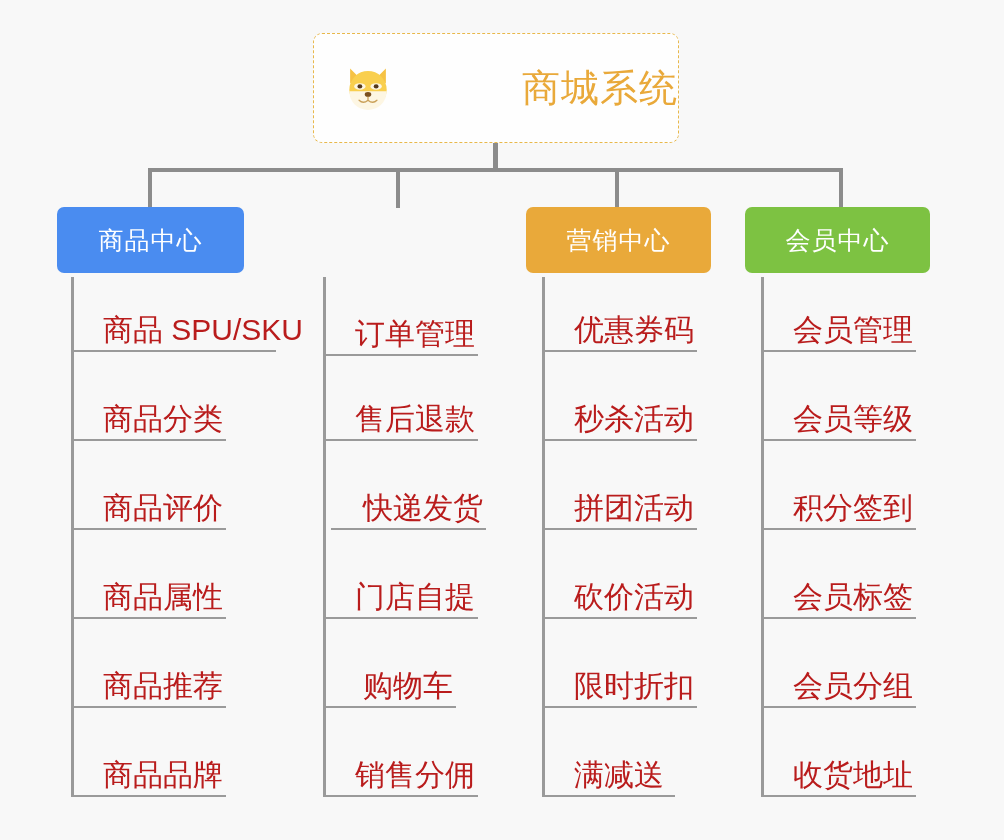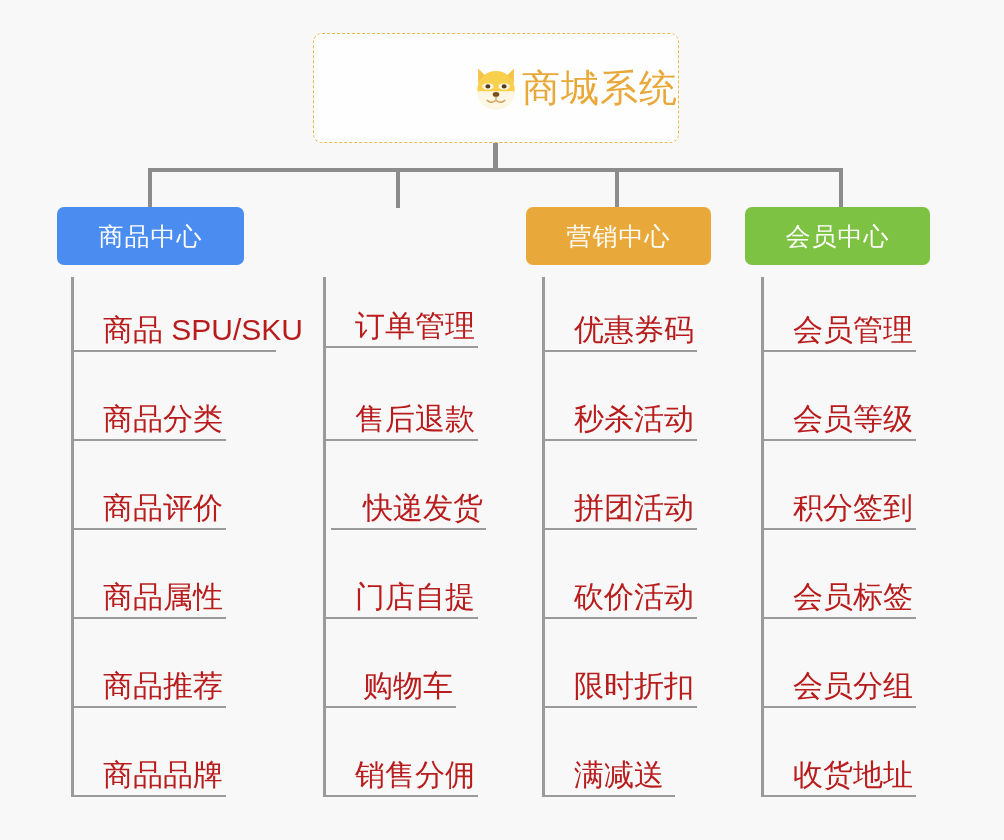--- a/index.html
+++ b/index.html
@@ -25,21 +25,21 @@
     left: 313px;
     top: 33px;
     width: 366px;
     height: 110px;
     box-sizing: border-box;
     background: #fefefe;
     border: 1px dashed #e8b84b;
     border-radius: 9px;
     display: flex;
     align-items: center;
-    justify-content: flex-end;
+    justify-content: space-between;
     padding-left: 28px;
   }
   .root-emoji {
     width: 52px;
     height: 52px;
     flex: 0 0 auto;
     display: block;
   }
   .root-title {
     font-size: 38px;
@@ -53,21 +53,21 @@
   .conn {
     position: absolute;
     background: #8c8c8c;
   }
   .conn-v { width: 4px; }
   .conn-h { height: 4px; }
 
   
   .cat-header {
     position: absolute;
-    height: 58px;
+    height: 66px;
     box-sizing: border-box;
     border-radius: 7px;
     display: flex;
     align-items: center;
     justify-content: center;
     color: #ffffff;
     font-size: 25px;
     letter-spacing: 1px;
     white-space: nowrap;
   }
@@ -154,21 +154,21 @@
       </div>
       <div class="leaf-item" style="top: 371px; height: 60px; width: 155px;">
         <span class="leaf-label">商品推荐</span>
       </div>
       <div class="leaf-item" style="top: 460px; height: 60px; width: 155px;">
         <span class="leaf-label">商品品牌</span>
       </div>
     </div>
   <div class="leaf-col" style="left:323px;" id="col-1">
       <div class="leaf-spine" style="height: 520px;"></div>
-      <div class="leaf-item" style="top: 11px; height: 60px; width: 155px;">
+      <div class="leaf-item" style="top: 19px; height: 60px; width: 155px;">
         <span class="leaf-label">订单管理</span>
       </div>
       <div class="leaf-item" style="top: 104px; height: 60px; width: 155px;">
         <span class="leaf-label">售后退款</span>
       </div>
       <div class="leaf-item" style="top: 193px; height: 60px; width: 155px; margin-left: 8px;">
         <span class="leaf-label">快递发货</span>
       </div>
       <div class="leaf-item" style="top: 282px; height: 60px; width: 155px;">
         <span class="leaf-label">门店自提</span>

